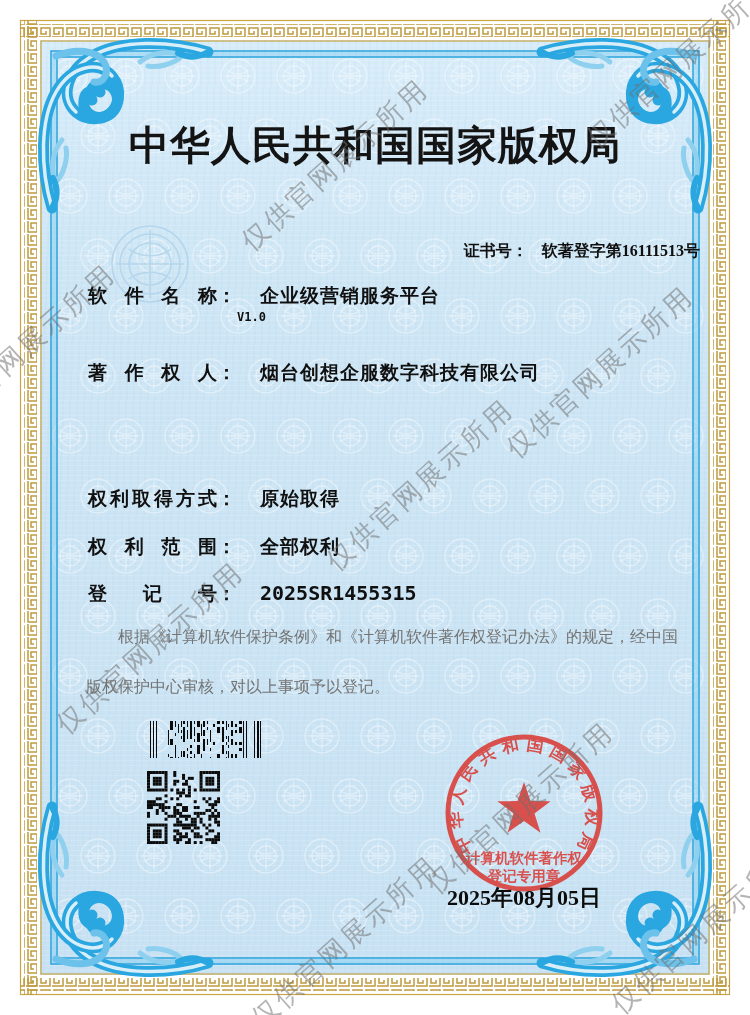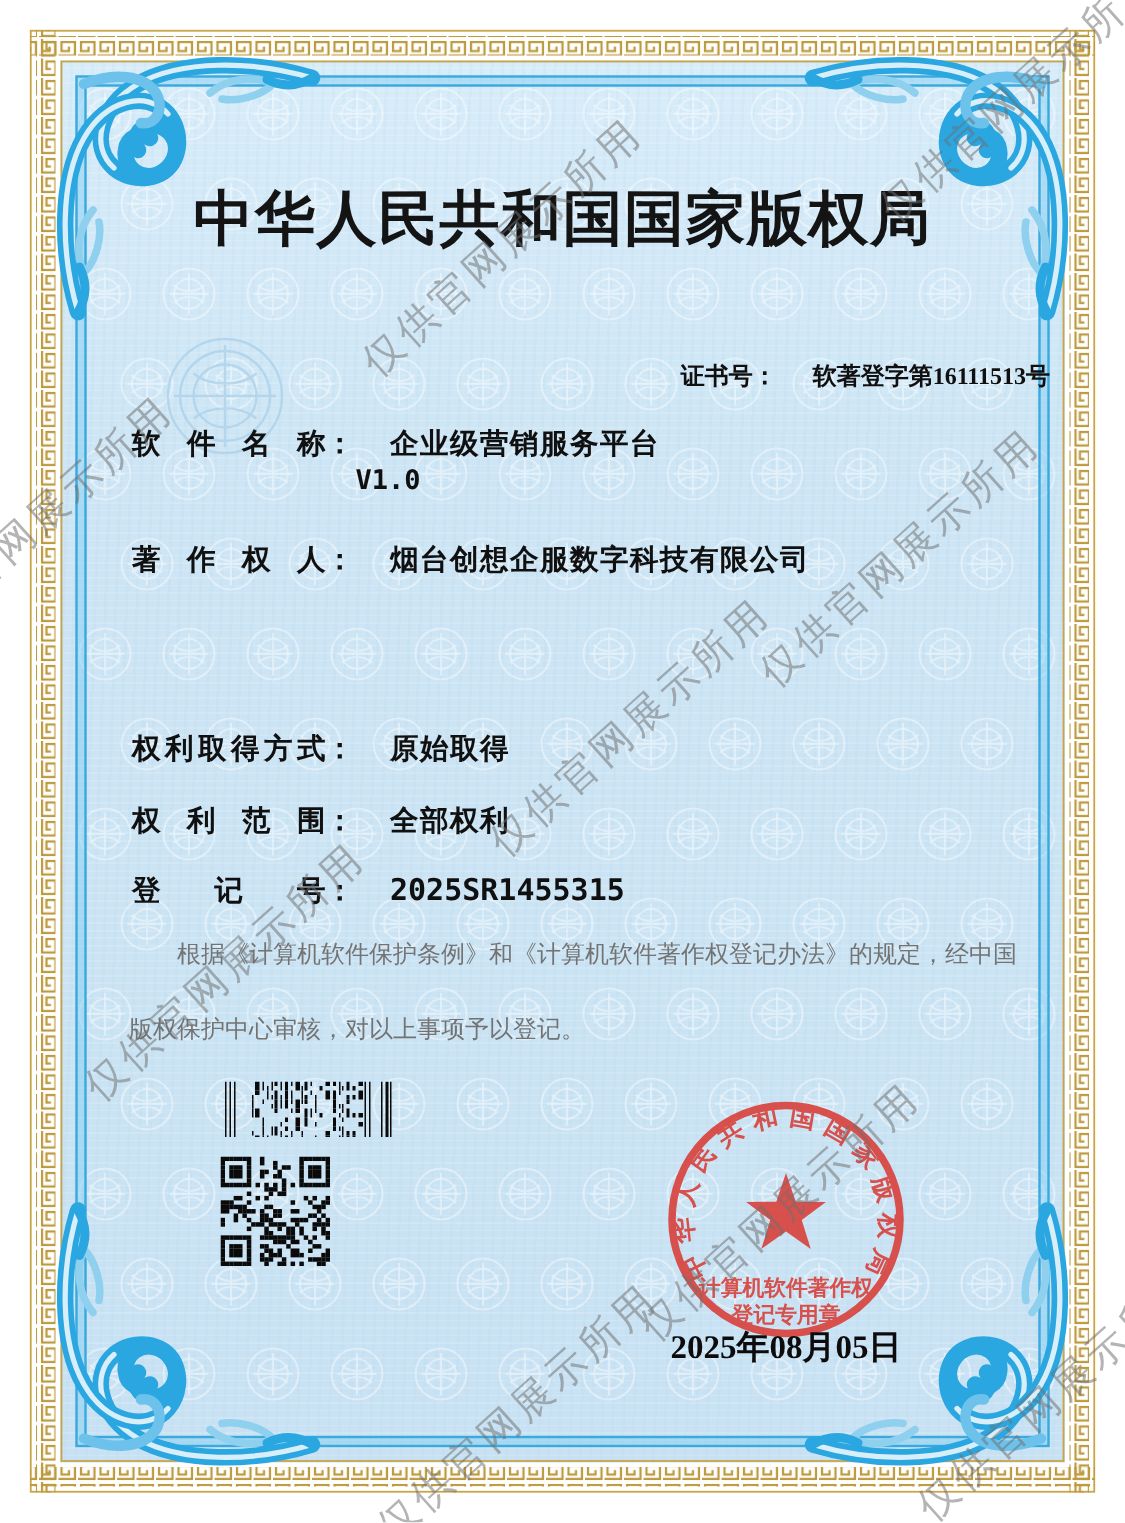--- a/index.html
+++ b/index.html
@@ -25,31 +25,31 @@
     position:absolute; left:0; width:750px; text-align:center;
     font-weight:bold; font-size:40px; color:#141414; letter-spacing:1px;
     white-space:nowrap;
   }
   .title.l1{top:118px;}
   .title.l2{top:169px;}
   .certno{
     position:absolute; top:241px; right:50px;
     font-weight:bold; font-size:16px; color:#101010; white-space:nowrap;
   }
-  .certno .cn-val{margin-left:24px; font-family:"Liberation Serif","DejaVu Serif",serif;}
+  .certno .cn-val{margin-left:14px; font-family:"Liberation Serif","DejaVu Serif",serif;}
   .row{
     position:absolute; left:88px; white-space:nowrap;
     font-weight:bold; font-size:19px; color:#101010;
   }
   .lab{display:inline-block; width:129px; text-align:justify; text-align-last:justify;}
   .colon{display:inline-block;}
   .val{margin-left:24px; letter-spacing:1px;}
   .mono{font-family:"DejaVu Sans Mono","Liberation Mono",monospace; letter-spacing:0;}
   .ver{
-    position:absolute; left:237px; top:310px; font-weight:bold; font-size:18px;
+    position:absolute; left:237px; top:310px; font-weight:bold; font-size:12px;
     font-family:"DejaVu Sans Mono","Liberation Mono",monospace; color:#101010;
   }
   .statement{
     position:absolute; left:86px; top:612px; width:600px;
     font-weight:normal; font-size:16px; line-height:50px; color:#737373;
     text-indent:2em;
   }
   .date{
     position:absolute; left:434px; top:883px; width:180px; text-align:center;
     font-weight:bold; font-size:22px; color:#0c0c0c; white-space:nowrap;

